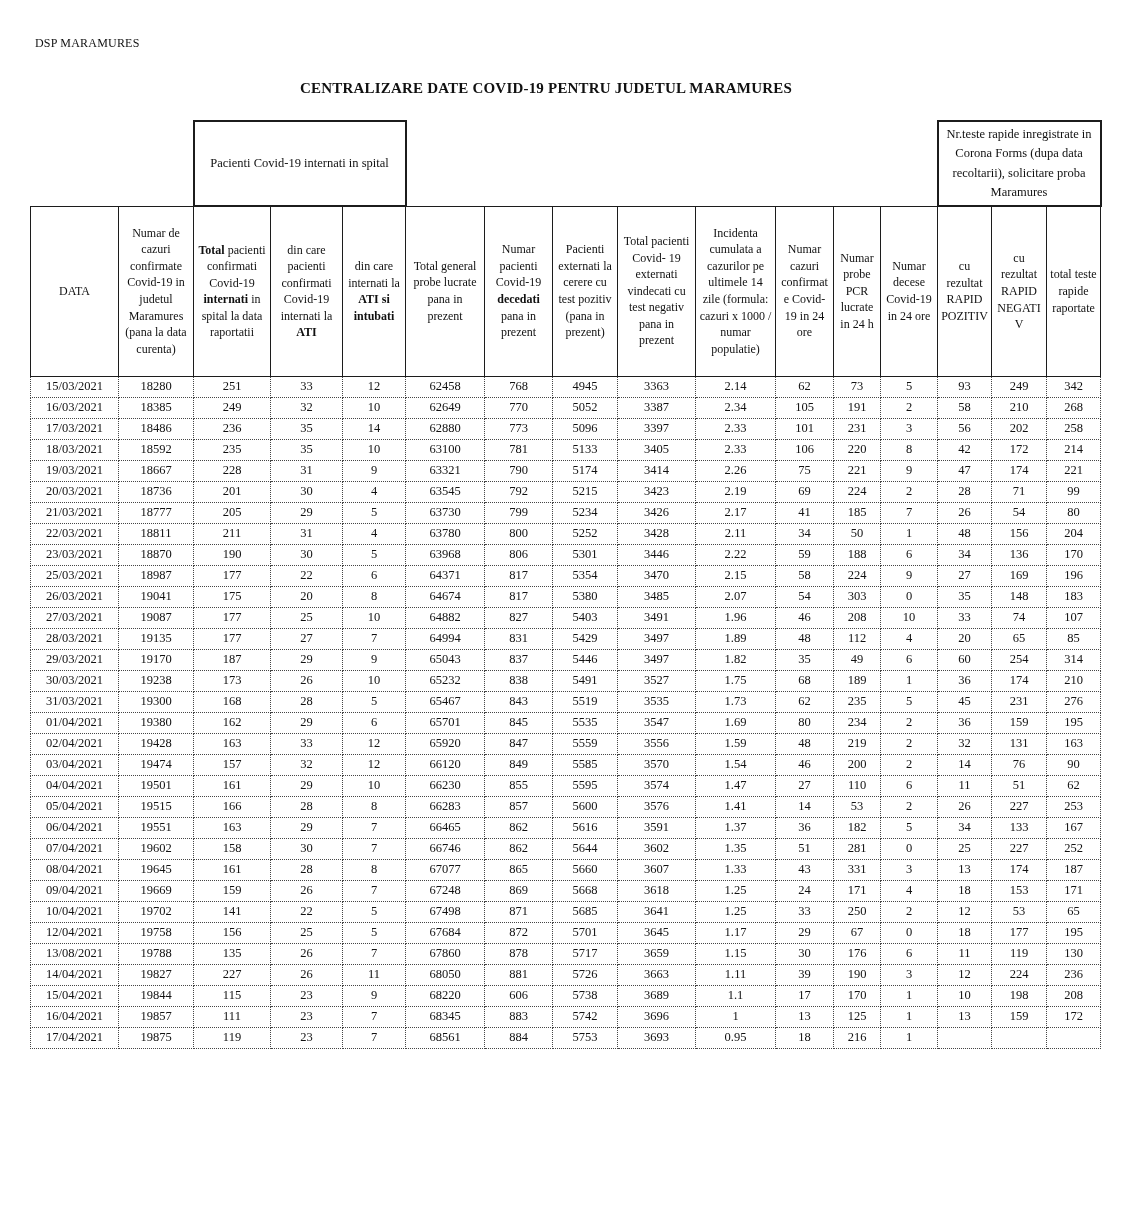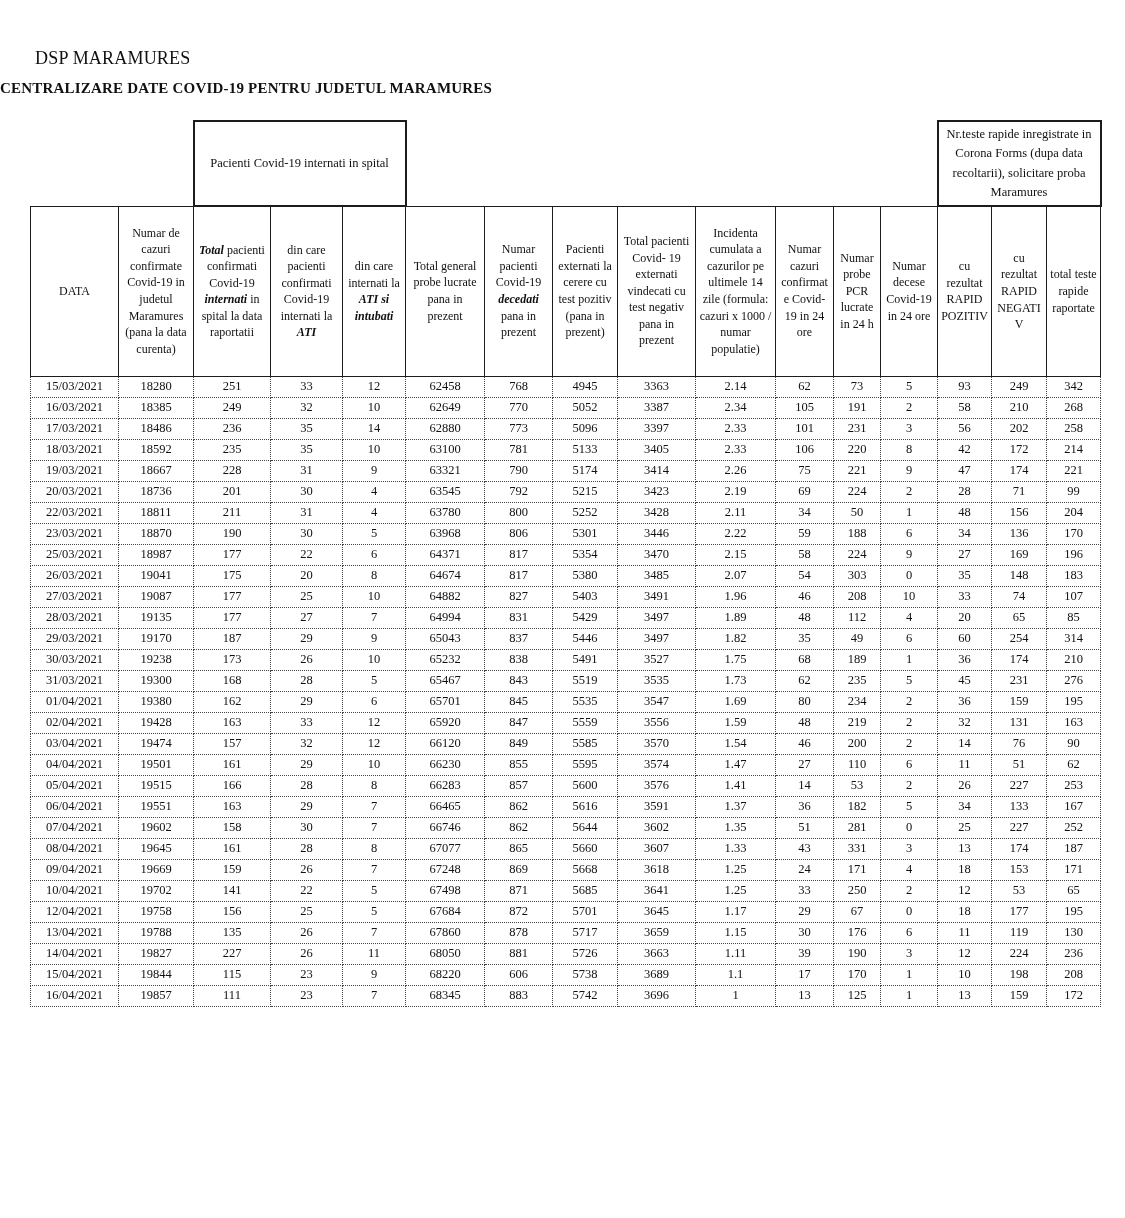--- a/index.html
+++ b/index.html
@@ -3,26 +3,26 @@
 <meta charset="utf-8">
 <style>
   html,body{margin:0;padding:0;}
   body{
     width:1125px;height:1218px;position:relative;
     background:#ffffff;color:#111;
     font-family:"Liberation Serif", serif;
     -webkit-font-smoothing:antialiased;
   }
   .org-label{
-    position:absolute;left:35px;top:48px;
-    font-size:18px;letter-spacing:.2px;text-align:center;
+    position:absolute;left:35px;top:36px;
+    font-size:12px;letter-spacing:.2px;text-align:center;
   }
   .doc-title{
     position:absolute;left:0;top:80px;width:792px;
-    text-align:left;font-weight:bold;font-size:15px;letter-spacing:.2px;
+    text-align:right;font-weight:bold;font-size:15px;letter-spacing:.2px;
   }
   .table-wrap{position:absolute;left:30px;top:120px;}
   table{
     border-collapse:collapse;table-layout:fixed;width:1070px;
   }
   
   tr.group-row{height:85px;}
   td.nob{border:none;background:transparent;}
   td.gbox{
     border:2px solid #1c1c1c;
@@ -30,21 +30,21 @@
     font-size:12.5px;line-height:1.55;padding:2px 6px;
   }
   
   tr.head-row{height:170px;}
   tr.head-row th{
     border:1px solid #1c1c1c;
     font-weight:normal;font-size:12px;line-height:1.38;
     text-align:center;vertical-align:middle;
     padding:2px 3px;overflow-wrap:break-word;
   }
-  tr.head-row th b{font-weight:bold;font-style:italic;}
+  tr.head-row th b{font-weight:bold;}
   
   tbody td{
     border:1px dotted #454545;
     height:20px;text-align:center;vertical-align:middle;
     font-size:12.5px;line-height:1;padding:0 2px;
     white-space:nowrap;overflow:hidden;
   }
 </style>
 </head>
 <body>
@@ -201,20 +201,38 @@
           <td>3423</td>
           <td>2.19</td>
           <td>69</td>
           <td>224</td>
           <td>2</td>
           <td>28</td>
           <td>71</td>
           <td>99</td>
         </tr>
         <tr>
+          <td>21/03/2021</td>
+          <td>18777</td>
+          <td>205</td>
+          <td>29</td>
+          <td>5</td>
+          <td>63730</td>
+          <td>799</td>
+          <td>5234</td>
+          <td>3426</td>
+          <td>2.17</td>
+          <td>41</td>
+          <td>185</td>
+          <td>7</td>
+          <td>26</td>
+          <td>54</td>
+          <td>80</td>
+        </tr>
+        <tr>
           <td>22/03/2021</td>
           <td>18811</td>
           <td>211</td>
           <td>31</td>
           <td>4</td>
           <td>63780</td>
           <td>800</td>
           <td>5252</td>
           <td>3428</td>
           <td>2.11</td>
@@ -561,21 +579,21 @@
           <td>3645</td>
           <td>1.17</td>
           <td>29</td>
           <td>67</td>
           <td>0</td>
           <td>18</td>
           <td>177</td>
           <td>195</td>
         </tr>
         <tr>
-          <td>13/04/2021</td>
+          <td>13/08/2021</td>
           <td>19788</td>
           <td>135</td>
           <td>26</td>
           <td>7</td>
           <td>67860</td>
           <td>878</td>
           <td>5717</td>
           <td>3659</td>
           <td>1.15</td>
           <td>30</td>
@@ -632,15 +650,33 @@
           <td>5742</td>
           <td>3696</td>
           <td>1</td>
           <td>13</td>
           <td>125</td>
           <td>1</td>
           <td>13</td>
           <td>159</td>
           <td>172</td>
         </tr>
+        <tr>
+          <td>17/04/2021</td>
+          <td>19875</td>
+          <td>119</td>
+          <td>23</td>
+          <td>7</td>
+          <td>68561</td>
+          <td>884</td>
+          <td>5753</td>
+          <td>3693</td>
+          <td>0.95</td>
+          <td>18</td>
+          <td>216</td>
+          <td>1</td>
+          <td></td>
+          <td></td>
+          <td></td>
+        </tr>
       </tbody>
   </table>
 </div>
 
 </body></html>

